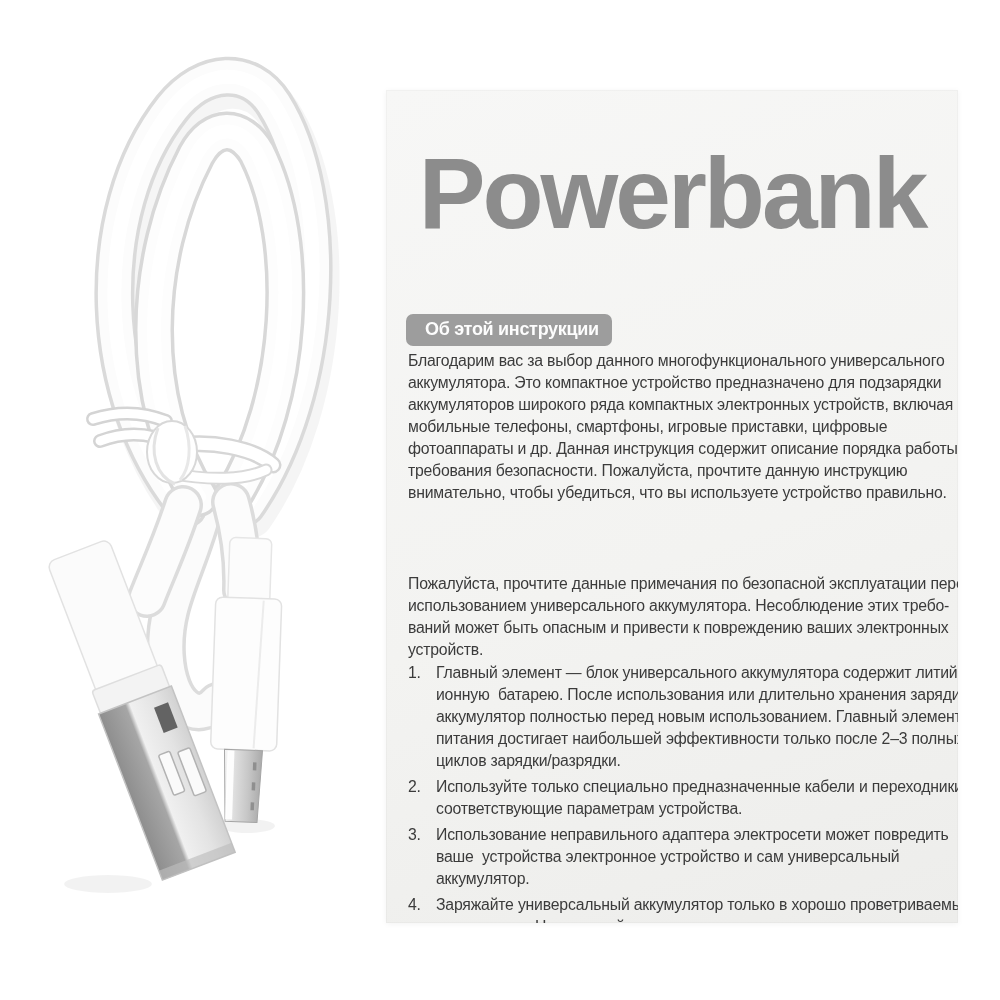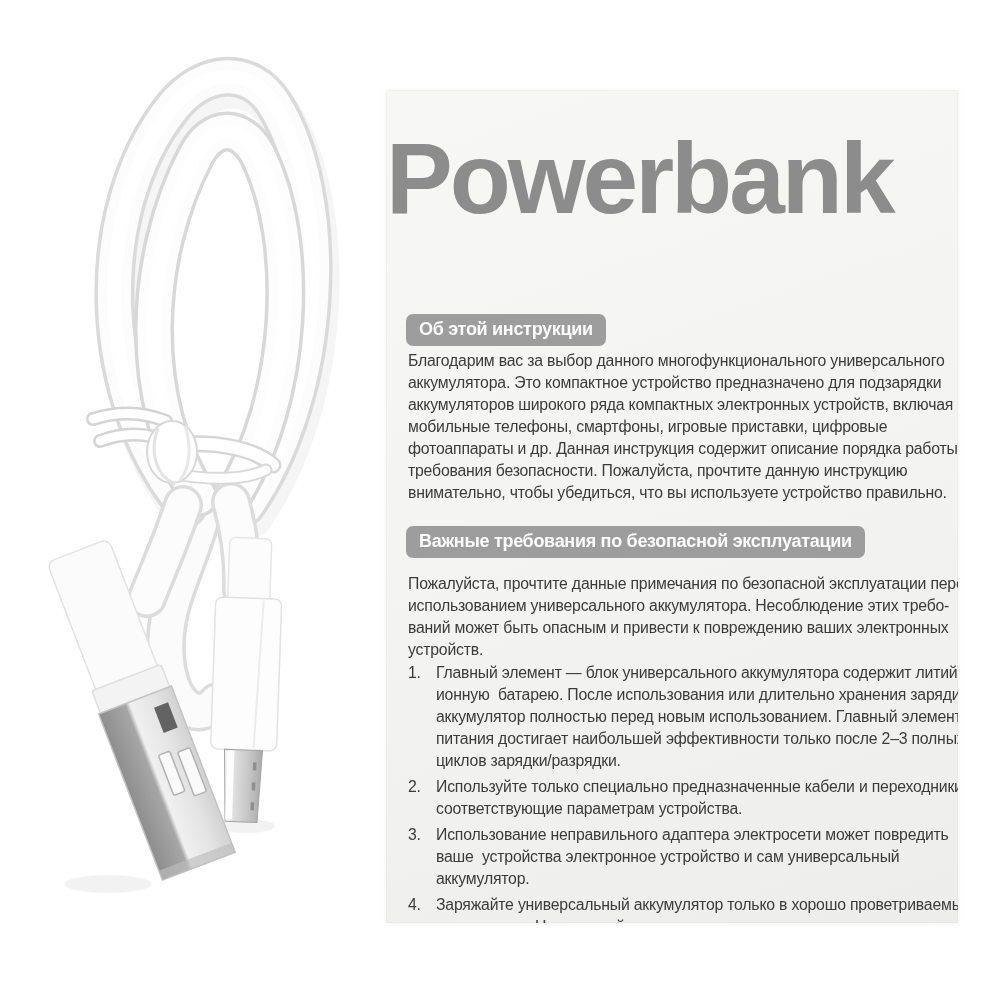--- a/index.html
+++ b/index.html
@@ -9,29 +9,30 @@
     font-family:"Liberation Sans", sans-serif;
   }
   
   .paper{
     position:absolute;left:386px;top:90px;width:572px;height:833px;
     background:linear-gradient(160deg,#f7f7f6 0%,#f3f3f1 55%,#ededeb 100%);
     box-shadow:0 1px 6px rgba(0,0,0,0.05), inset 0 0 0 1px rgba(0,0,0,0.025);
     overflow:hidden;
   }
   .leaflet-title{
-    position:absolute;top:33px;left:0;width:100%;
+    position:absolute;top:48px;left:0;width:100%;
+    text-align:center;
     font-size:100px;font-weight:bold;letter-spacing:-3px;
     color:#8c8c8c;line-height:110px;
   }
   .pill{
     position:absolute;left:20px;
     background:#9d9d9d;color:#fdfdfd;
     font-size:18px;font-weight:bold;letter-spacing:-0.3px;
-    padding:5px 13px 6px 13px;border-radius:7px;
+    padding:5px 13px 6px 19px;border-radius:7px;
     white-space:nowrap;
   }
   .pill-1{top:224px;}
   .pill-2{top:436px;}
   .body-text{
     position:absolute;left:22px;right:4px;
     color:#3b3b3b;font-size:15.8px;line-height:22px;
     letter-spacing:-0.2px;white-space:pre;
   }
   .para-1{top:260px;}
@@ -147,21 +148,20 @@
     <div class="pill pill-1">Об этой инструкции</div>
 
     <div class="body-text para-1">Благодарим вас за выбор данного многофункционального универсального
 аккумулятора. Это компактное устройство предназначено для подзарядки
 аккумуляторов широкого ряда компактных электронных устройств, включая
 мобильные телефоны, смартфоны, игровые приставки, цифровые
 фотоаппараты и др. Данная инструкция содержит описание порядка работы и
 требования безопасности. Пожалуйста, прочтите данную инструкцию
 внимательно, чтобы убедиться, что вы используете устройство правильно.</div>
 
-    <div class="pill pill-2">Важные требования по безопасной эксплуатации</div>
 
     <div class="body-text para-2">Пожалуйста, прочтите данные примечания по безопасной эксплуатации перед
 использованием универсального аккумулятора. Несоблюдение этих требо-
 ваний может быть опасным и привести к повреждению ваших электронных
 устройств.</div>
 
     <div class="safety-list">
       <div class="list-item">
         <span class="item-num">1.</span>
         <span class="item-text">Главный элемент — блок универсального аккумулятора содержит литий-

